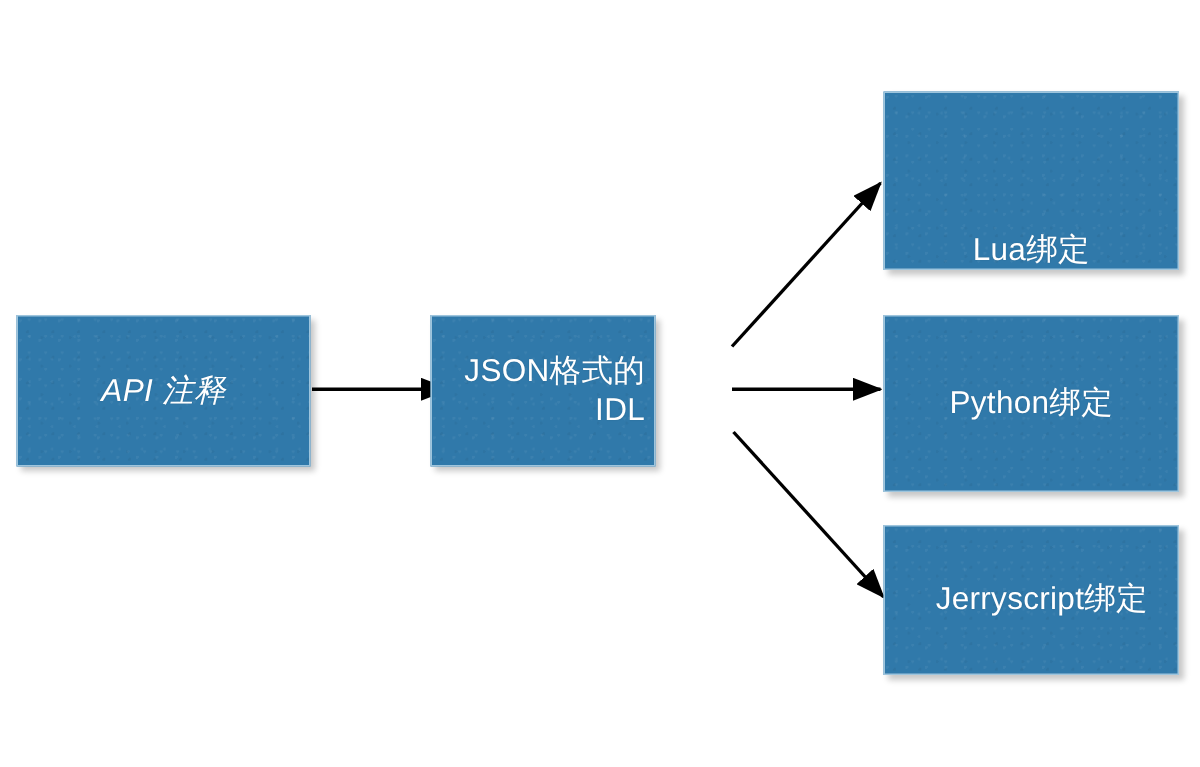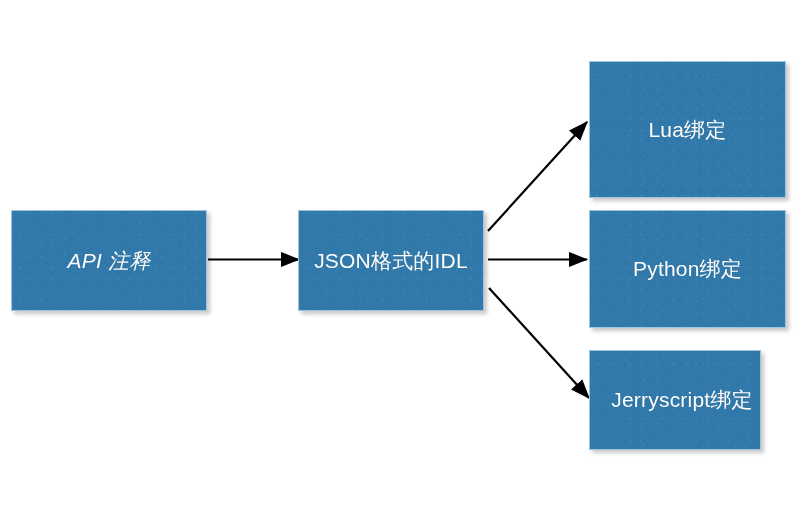--- a/index.html
+++ b/index.html
@@ -42,24 +42,24 @@
     background-size: 13px 13px, 17px 17px, 11px 11px, 19px 19px, 15px 15px;
   }
   .node-label {
     display: block;
     padding: 0 6px;
     text-shadow: 0 0 1px rgba(0,0,0,0.18);
   }
 
   
   #node-api        { left: 11px;  top: 210px; width: 196px; height: 101px; font-style: italic; }
-  #node-idl        { left: 298px; top: 210px; width: 186px; height: 101px; text-align: right; }
-  #node-lua        { left: 589px; top: 61px;  width: 197px; height: 137px; }
+  #node-idl        { left: 287px; top: 210px; width: 150px; height: 101px; text-align: right; }
+  #node-lua        { left: 589px; top: 61px;  width: 197px; height: 119px; align-items: flex-end; }
   #node-python     { left: 589px; top: 210px; width: 197px; height: 118px; }
-  #node-jerry      { left: 589px; top: 350px; width: 172px; height: 100px; padding-left: 14px; }
+  #node-jerry      { left: 589px; top: 350px; width: 197px; height: 100px; padding-left: 14px; }
 
   #edges {
     position: absolute;
     left: 0;
     top: 0;
     width: 800px;
     height: 511px;
     pointer-events: none;
   }
   .edge-line {

